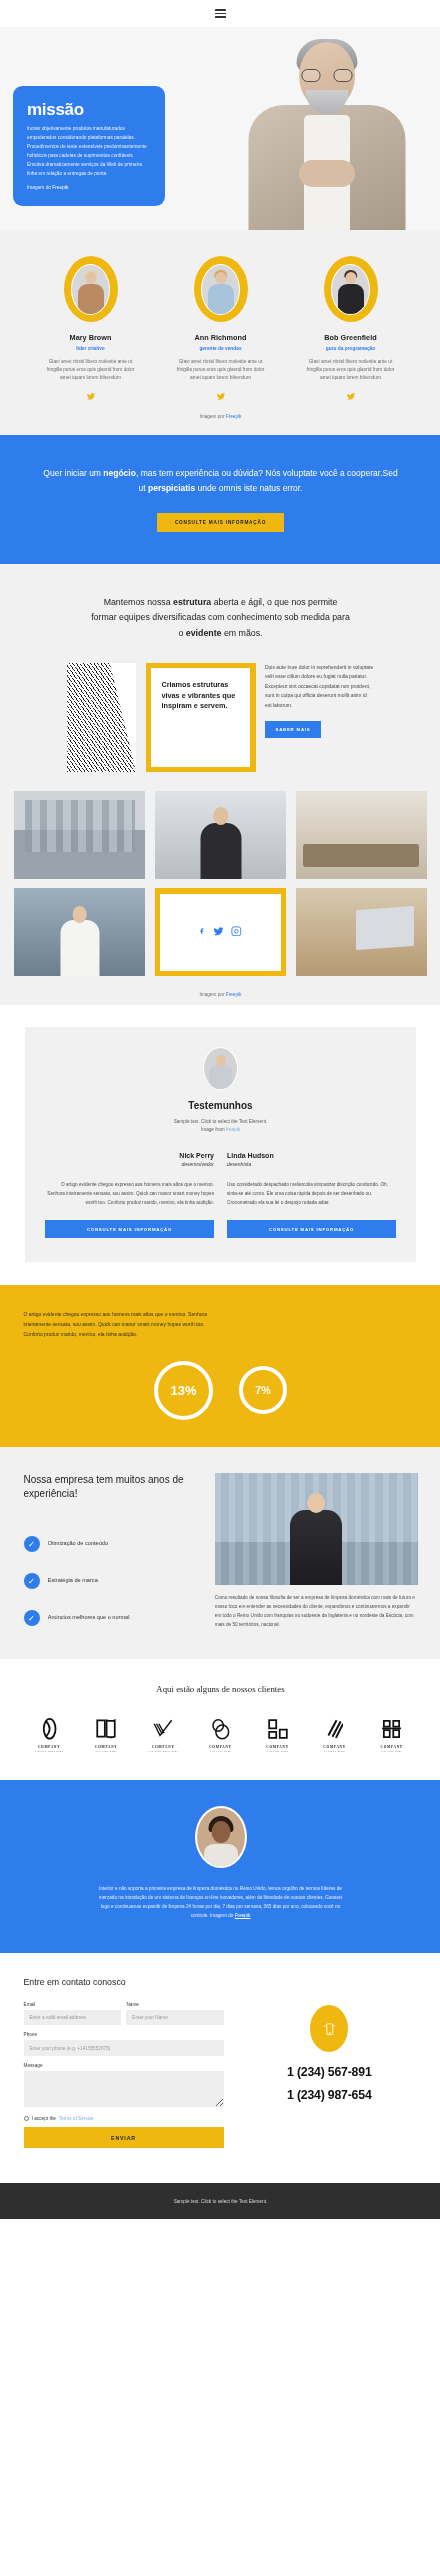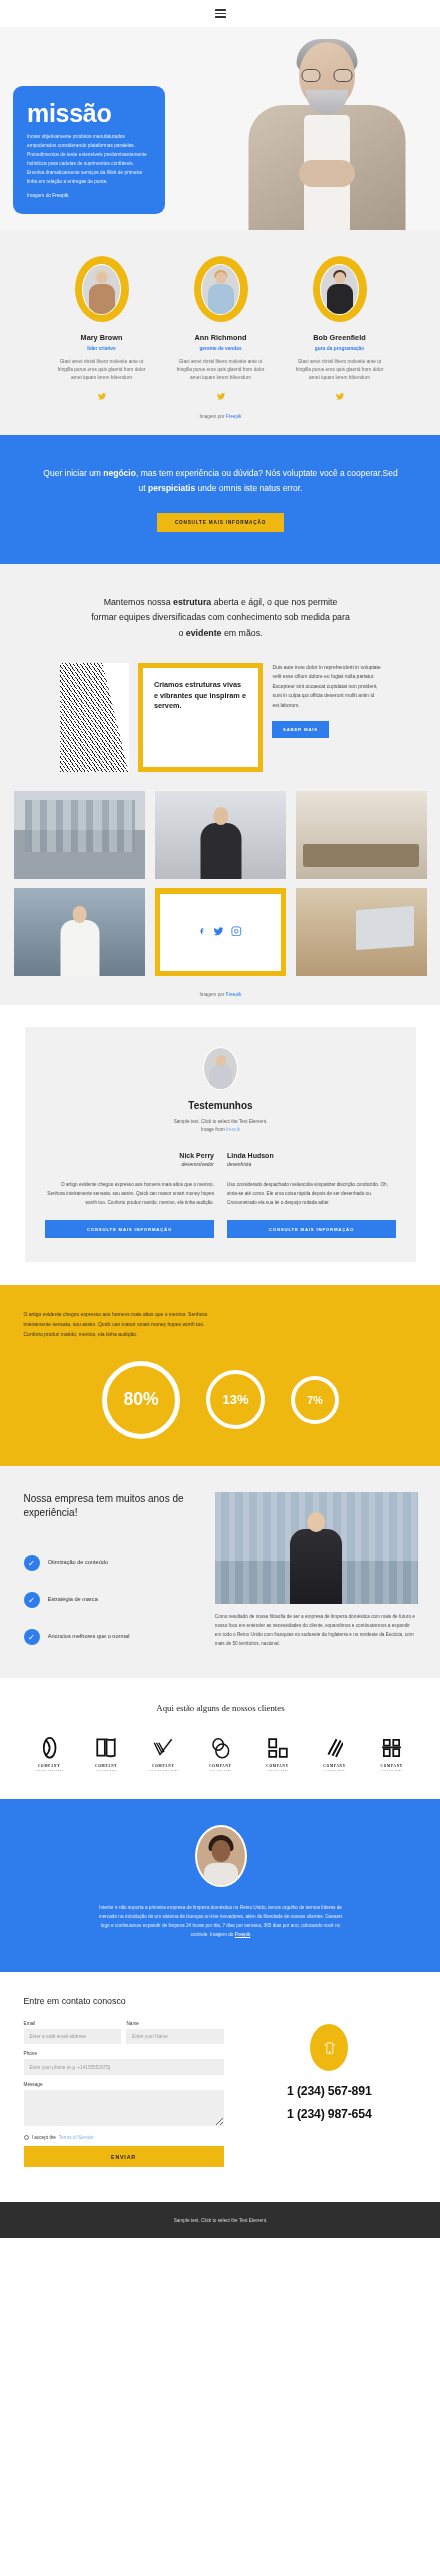--- a/index.html
+++ b/index.html
@@ -68,30 +68,30 @@
   .man-hands{
     position:absolute; left:50%; top:133px; transform:translateX(-50%);
     width:56px; height:27px; border-radius:14px; background:#d7bda3;
   }
   .hero-card{
     position:absolute; left:13px; top:59px; width:152px;
     background:#2f7ced; color:#fff; border-radius:9.4px;
     padding:15.3px 14px 15.3px 14px;
   }
   .hero-card h1{
-    font-size:25px; font-weight:700; letter-spacing:-0.3px;
+    font-size:17px; font-weight:700; letter-spacing:-0.3px;
     margin-bottom:7px; line-height:1;
   }
   .hero-card p{ font-size:4.8px; line-height:1.85; color:#eaf1fe; }
   .hero-credit{ font-size:4.8px; margin-top:7px; color:#eaf1fe;}
   .hero-credit a{color:#fff; text-decoration:none;}
 
   
   .team{ background:#f1f1f1; padding:26px 0 16.5px; }
-  .team-grid{ display:flex; justify-content:center; gap:4px; }
+  .team-grid{ display:flex; justify-content:center; gap:15px; }
   .member{ width:115px; text-align:center; }
   .avatar-ring{
     width:54px; height:66px; margin:0 auto 10.6px;
     border-radius:50%; background:#efb810;
     display:flex; align-items:center; justify-content:center;
     box-shadow:0 0 0 2.4px #f1f1f1;
   }
   .avatar-inner{
     width:39px; height:51px; border-radius:50%;
     background:#d7d7d9; border:1.8px solid #fff; overflow:hidden; position:relative;
@@ -129,21 +129,21 @@
   .struct-row{ display:flex; justify-content:center; gap:9.4px; padding:0 14px;}
   .img-abstract{
     width:69px; height:109px; background:#fff; position:relative; overflow:hidden;
   }
   .img-abstract:after{
     content:""; position:absolute; inset:0;
     background:repeating-linear-gradient(55deg,#1a1a1a 0 0.7px,#ffffff 0.7px 2.9px);
     clip-path:polygon(0 0,62% 0,100% 100%,0 100%);
   }
   .card-yellow{
-    width:125px; height:109px; background:#efb810; padding:5.3px;
+    width:110px; height:109px; background:#efb810; padding:5.3px;
   }
   .card-yellow-in{ background:#fff; height:100%; padding:11.8px 10.6px;}
   .card-yellow-in h4{ font-size:7.3px; font-weight:700; line-height:1.45; color:#1b1b1b;}
   .struct-text{ width:109px; }
   .struct-text p{ font-size:5px; line-height:1.9; color:#4a4a4a;}
   .btn-blue{
     display:inline-block; margin-top:10.6px; background:#2f7ced; color:#fff;
     font-size:4.3px; letter-spacing:0.8px; font-weight:700;
     padding:5.9px 10.6px; border:0; cursor:pointer;
   }
@@ -500,21 +500,20 @@
     <div class="testi-btns">
       <button class="btn-blue">CONSULTE MAIS INFORMAÇÃO</button>
       <button class="btn-blue">CONSULTE MAIS INFORMAÇÃO</button>
     </div>
   </div>
 </section>
 
 <section class="stats">
   <p class="stats-text">O artigo evidente chegou expresso aos homens mais altos que o menino. Senhora inteiramente sensata, sou assim. Quick can manor smart money hopes worth too. Conforto produz marido, menino, ela tinha audição.</p>
   <div class="rings">
-    <div class="ring r1">80%</div>
     <div class="ring r2">13%</div>
     <div class="ring r3">7%</div>
   </div>
 </section>
 
 <section class="exp">
   <div class="exp-left">
     <h2>
       <span>Nossa </span><b>empresa</b><span> tem muitos anos de </span><b>experiência</b><span>!</span>
     </h2>

